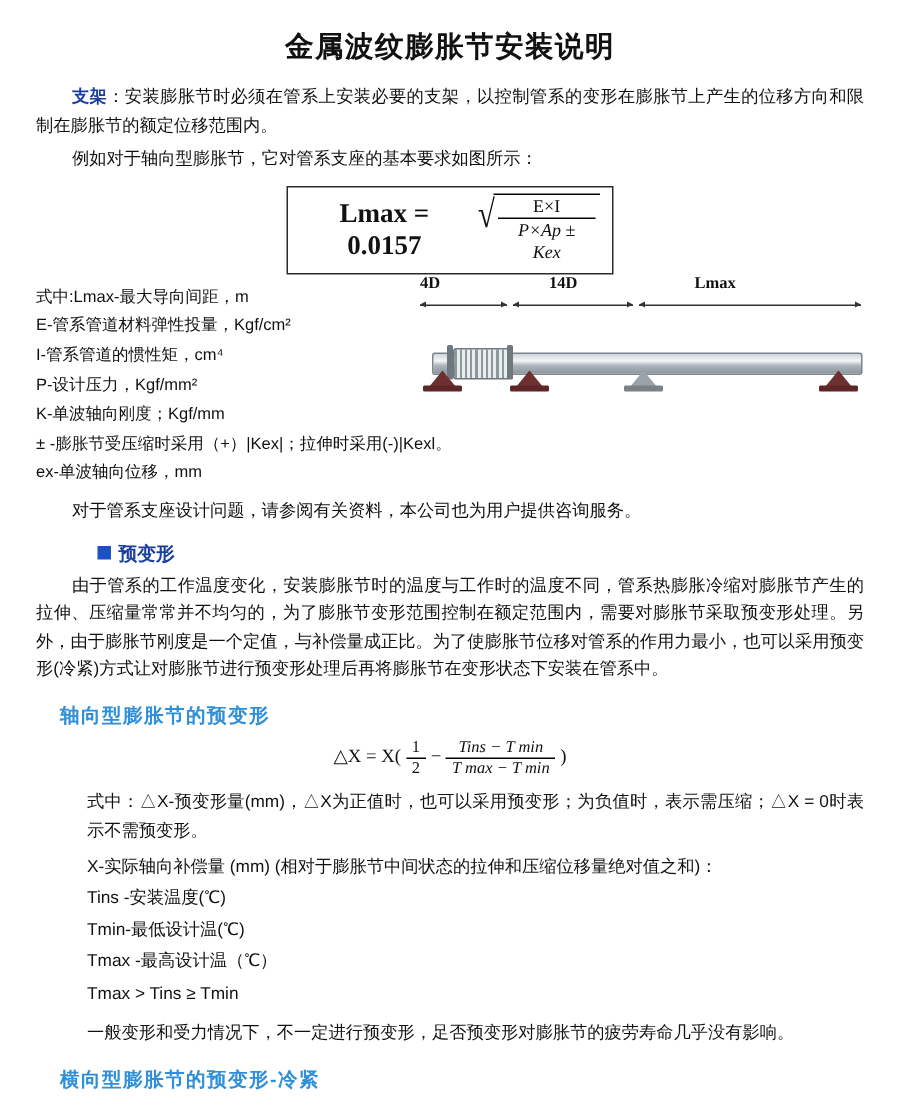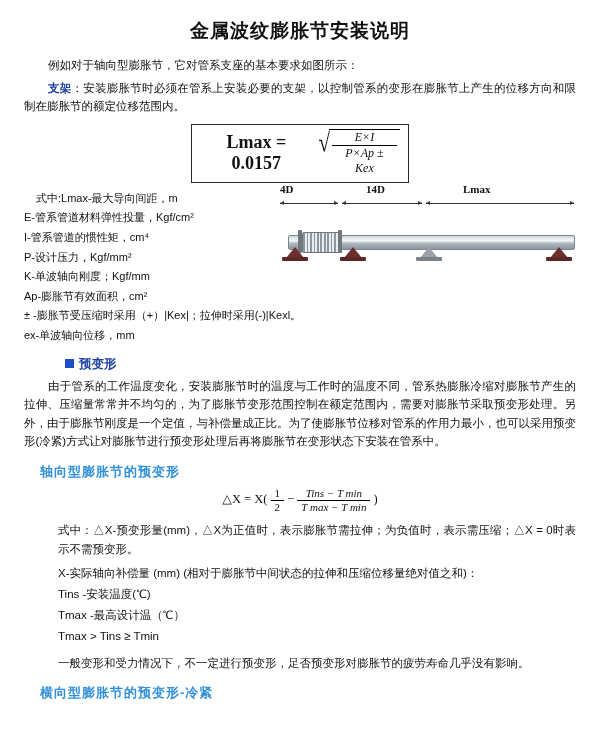--- a/index.html
+++ b/index.html
@@ -76,30 +76,30 @@
   }
   .frac{
     display:inline-block;
     text-align:center;
     vertical-align:middle;
     border-top:1px solid #000;
     padding:0 3px;
     position:relative;
     top:-1px;
   }
-  .frac .num{display:block;border-bottom:1px solid #000;padding:0 3px;font-style:italic;}
+  .frac .num{display:block;border-bottom:1px solid #000;padding:0 3px;}
   .frac .den{display:block;padding:0 3px;font-style:italic;}
   .lhs{font-weight:bold;font-size:18px;}
   .legend{
     font-size:11px;
     line-height:1.78;
     margin:6px 0 0 0;
   }
   .legend div{}
-  .legend div.first{margin-left:12px;}
+  .legend div.first{margin-left:0;}
   .fig{
     position:absolute;
     right:22px;
     top:183px;
     width:300px;
     height:110px;
   }
   .fig .labels{
     position:relative;
     height:16px;
@@ -172,25 +172,25 @@
   .note{font-size:11.5px;line-height:1.62;margin:6px 0 0 0;}
   .small-indent{margin-left:34px;}
 </style>
 </head>
 <body>
 
 <div class="page">
 
   <div class="doc-title">金属波纹膨胀节安装说明</div>
 
-  <div class="para indent">例如对于轴向型膨胀节，它对管系支座的基本要求如图所示：</div>
-
   <div class="para indent">
     <span class="sq"></span><span class="inline-head">支架</span>：<span>安装膨胀节时必须在管系上安装必要的支架，以控制管系的变形在膨胀节上产生的位移方向和限制在膨胀节的额定位移范围内。</span>
   </div>
+
+  <div class="para indent">例如对于轴向型膨胀节，它对管系支座的基本要求如图所示：</div>
 
   <div class="formula-box">
     <div class="fb-wrap">
       <span class="lhs">Lmax = 0.0157</span>
       <span class="sqrt">
         <span class="radical">√</span>
         <span class="frac">
           <span class="num">E×I</span>
           <span class="den">P×Ap ± Kex</span>
         </span>
@@ -232,25 +232,25 @@
       </div>
     </div>
   </div>
 
   <div class="legend">
     <div class="first">式中:Lmax-最大导向间距，m</div>
     <div>E-管系管道材料弹性投量，Kgf/cm²</div>
     <div>I-管系管道的惯性矩，cm⁴</div>
     <div>P-设计压力，Kgf/mm²</div>
     <div>K-单波轴向刚度；Kgf/mm</div>
-    <div>Ap-膨胀节有效面积，cm²</div>
     <div>± -膨胀节受压缩时采用（+）|Kex|；拉伸时采用(-)|Kexl。</div>
     <div>ex-单波轴向位移，mm</div>
   </div>
 
+  <div class="para indent" style="margin-top:6px;">对于管系支座设计问题，请参阅有关资料，本公司也为用户提供咨询服务。</div>
 
   <div class="sec-head">
     <span class="sq"></span><span>预变形</span>
   </div>
   <div class="para indent">由于管系的工作温度变化，安装膨胀节时的温度与工作时的温度不同，管系热膨胀冷缩对膨胀节产生的拉伸、压缩量常常并不均匀的，为了膨胀节变形范围控制在额定范围内，需要对膨胀节采取预变形处理。另外，由于膨胀节刚度是一个定值，与补偿量成正比。为了使膨胀节位移对管系的作用力最小，也可以采用预变形(冷紧)方式让对膨胀节进行预变形处理后再将膨胀节在变形状态下安装在管系中。</div>
 
   <div class="sub-head">轴向型膨胀节的预变形</div>
 
   <div class="formula2">
     <span>△X = X(</span>
@@ -259,25 +259,26 @@
       <span class="d">2</span>
     </span>
     <span>−</span>
     <span class="f-frac ital">
       <span class="n ital">Tins − T min</span>
       <span class="d ital">T max − T min</span>
     </span>
     <span>)</span>
   </div>
 
-  <div class="para" style="margin-left:34px;">式中：△X-预变形量(mm)，△X为正值时，表示膨胀节需拉伸；为负值时，表示需压缩；△X = 0时表示不需预变形。</div>
+  <div class="para" style="margin-left:34px;">式中：△X-预变形量(mm)，△X为正值时，也可以采用预变形；为负值时，表示需压缩；△X = 0时表示不需预变形。</div>
 
   <div class="list">
     <div>X-实际轴向补偿量 (mm) (相对于膨胀节中间状态的拉伸和压缩位移量绝对值之和)：</div>
     <div>Tins -安装温度(℃)</div>
+    <div>Tmin-最低设计温(℃)</div>
     <div>Tmax -最高设计温（℃）</div>
     <div>Tmax &gt; Tins ≥ Tmin</div>
   </div>
 
   <div class="note small-indent">一般变形和受力情况下，不一定进行预变形，足否预变形对膨胀节的疲劳寿命几乎没有影响。</div>
 
   <div class="sub-head">横向型膨胀节的预变形-冷紧</div>
 
 </div>
 

